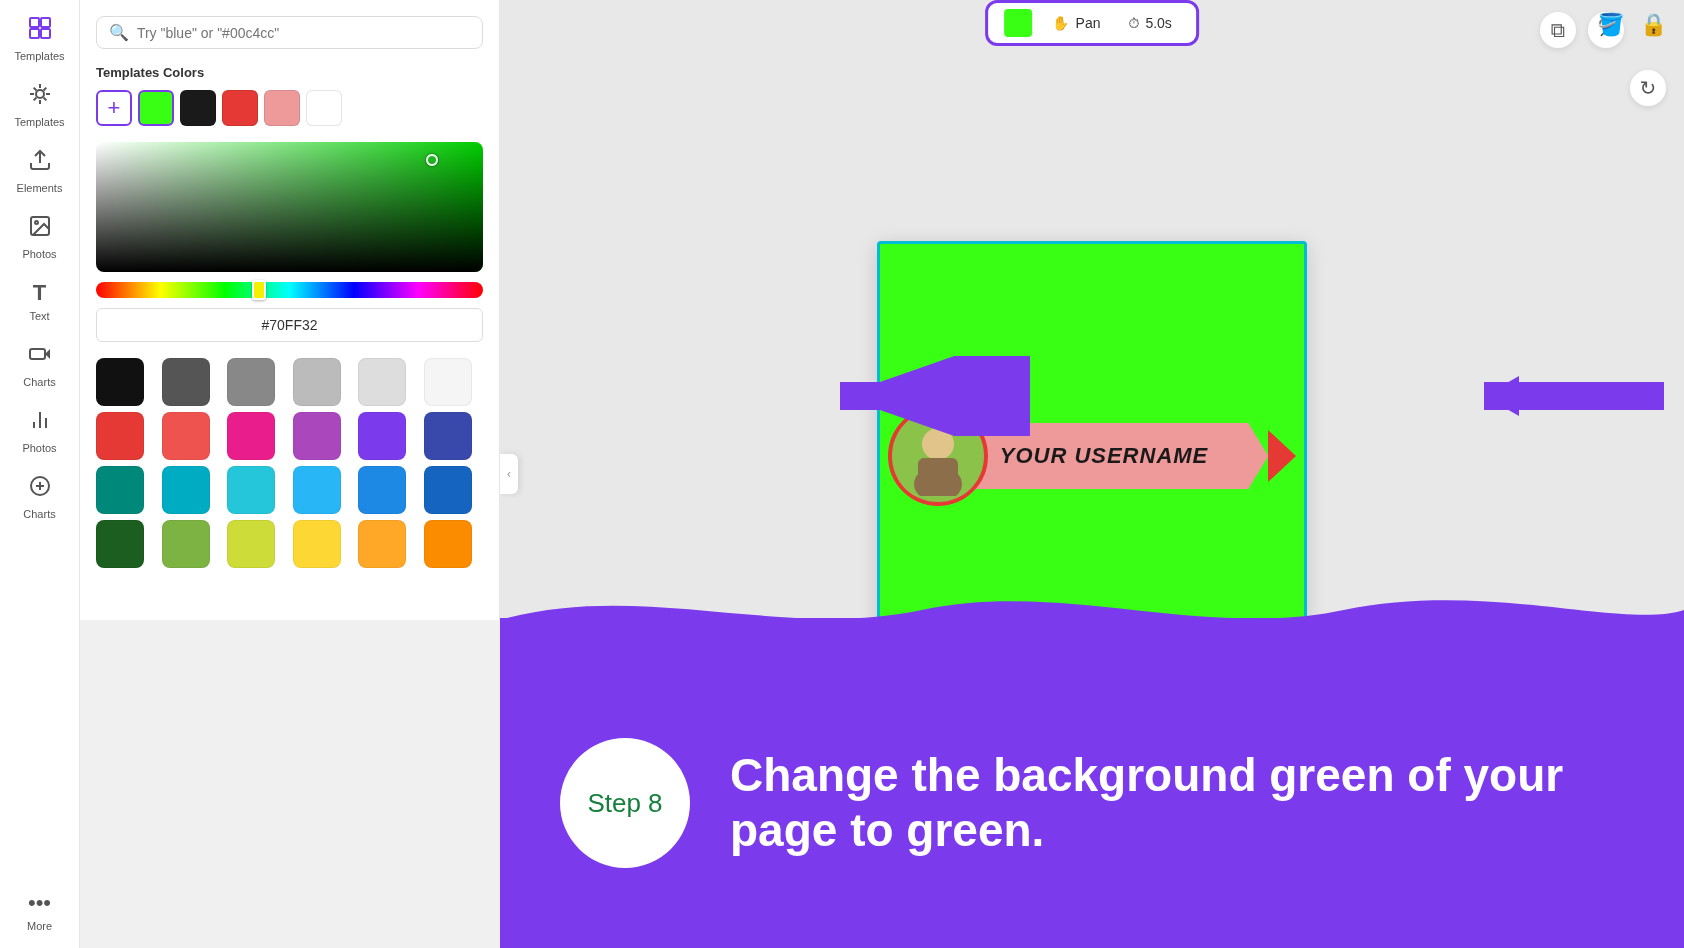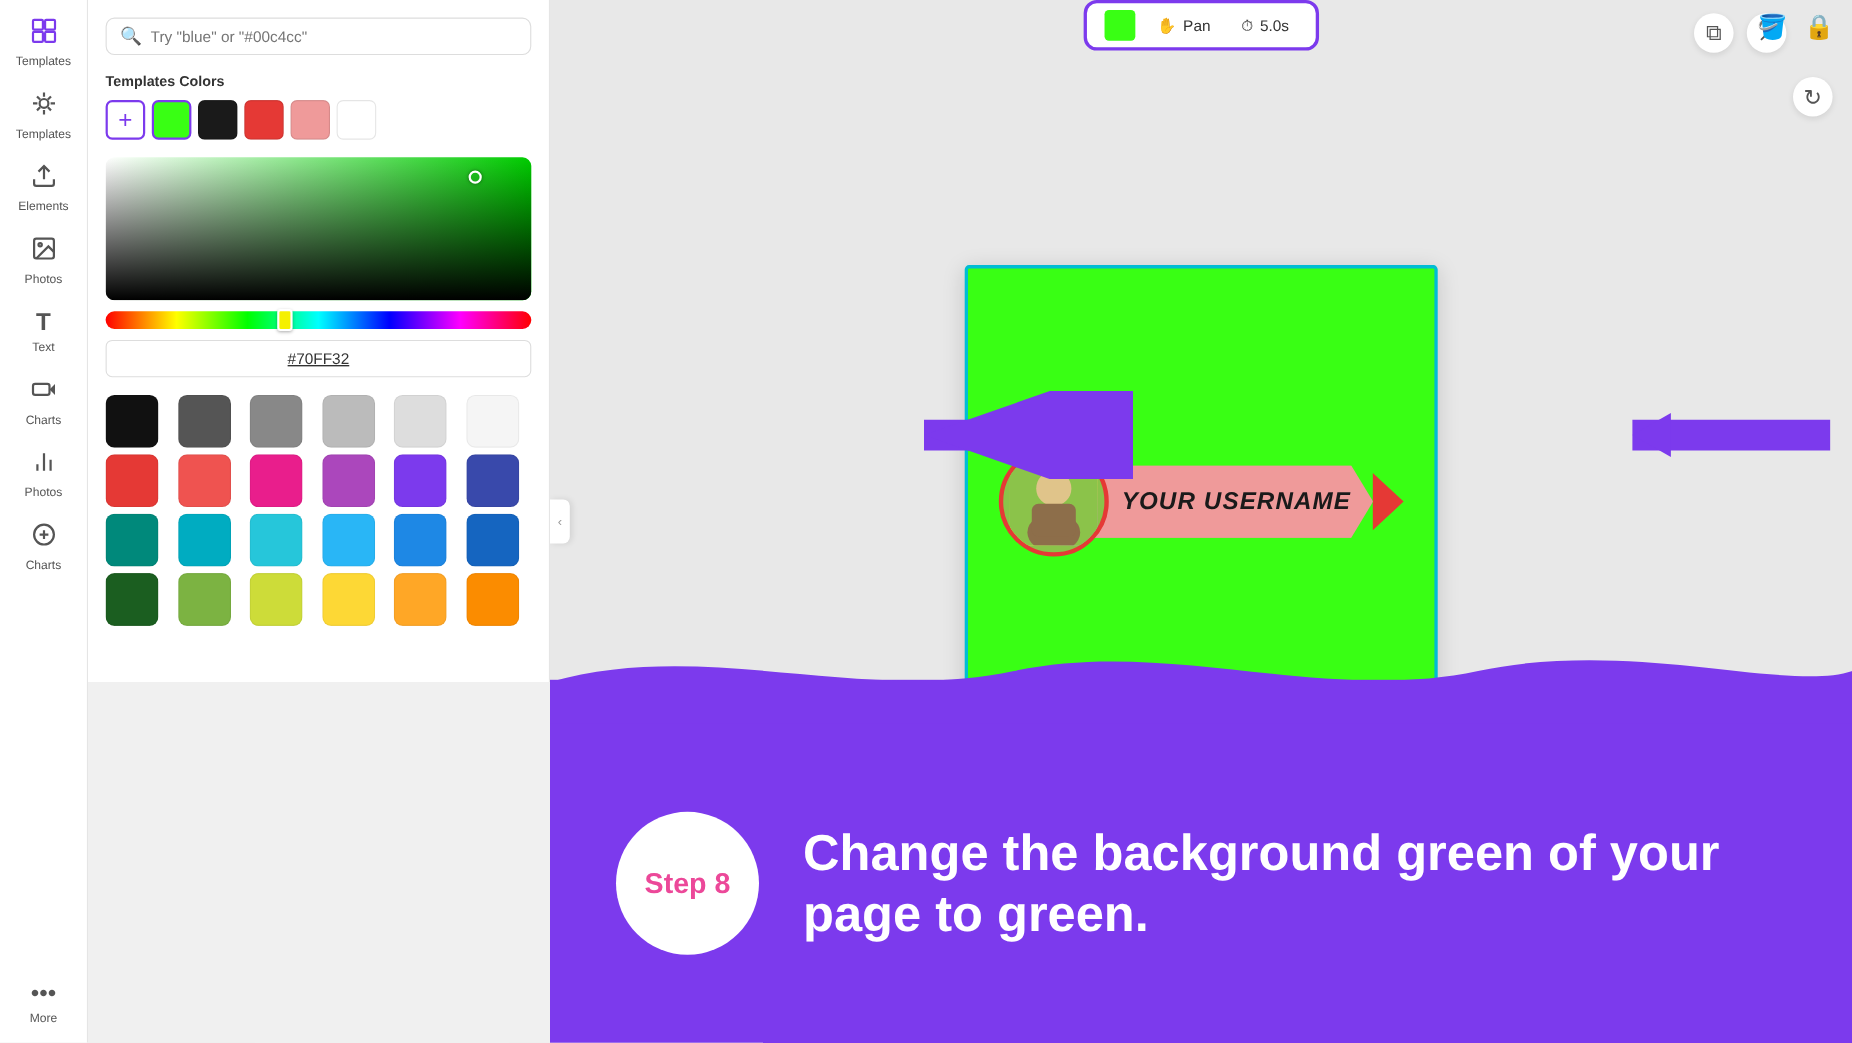--- a/index.html
+++ b/index.html
@@ -149,21 +149,20 @@
       border-radius: 3px;
       border: 2px solid white;
       box-shadow: 0 1px 3px rgba(0,0,0,0.3);
     }
 
     
     .hex-input-row {
       display: flex;
       gap: 8px;
       margin-bottom: 16px;
-      text-decoration: underline;
     }
     .hex-input {
       flex: 1;
       border: 1px solid #ddd;
       border-radius: 6px;
       padding: 8px 12px;
       font-size: 14px;
       text-align: center;
       color: #333;
     }
@@ -393,22 +392,22 @@
       height: 130px;
       border-radius: 50%;
       background: #fff;
       display: flex;
       align-items: center;
       justify-content: center;
       flex-shrink: 0;
     }
     .step-text {
       font-size: 26px;
-      font-weight: 700;
-      color: #ec4899;
+      font-weight: 400;
+      color: #15803d;
       text-align: right;
     }
     .instruction-text {
       font-size: 46px;
       font-weight: 700;
       color: #fff;
       line-height: 1.2;
     }
 
     
@@ -599,21 +598,21 @@
 
             <svg width="80" height="80" viewBox="0 0 80 80">
               <rect width="80" height="80" fill="#8bc34a"></rect>
               <circle cx="40" cy="28" r="16" fill="#e0c48a"></circle>
               <ellipse cx="40" cy="68" rx="24" ry="18" fill="#8d6e4a"></ellipse>
               <rect x="20" y="42" width="40" height="30" rx="6" fill="#8d6e4a"></rect>
             </svg>
           </div>
         </div>
         <div style="position:relative; display:flex; align-items:center;">
-          <div style="background:#ef9a9a; padding:20px 20px 20px 30px; clip-path:polygon(20px 0, calc(100% - 20px) 0, 100% 50%, calc(100% - 20px) 100%, 0 100%, 0 0); margin-left:-18px; position:relative;">
+          <div style="background:#ef9a9a; padding:20px 60px 20px 30px; clip-path:polygon(20px 0, calc(100% - 20px) 0, 100% 50%, calc(100% - 20px) 100%, 0 100%, 0 0); margin-left:-18px; position:relative;">
             <span class="username-text">YOUR USERNAME</span>
           </div>
           <div style="width:0;height:0;border-left:28px solid #e53935;border-top:26px solid transparent;border-bottom:26px solid transparent;"></div>
         </div>
       </div>
     </div>
 
     <div class="add-page-bar">+ Add page</div>
 
     <div class="collapse-btn" style="position:absolute;left:0;top:50%;">‹</div>

